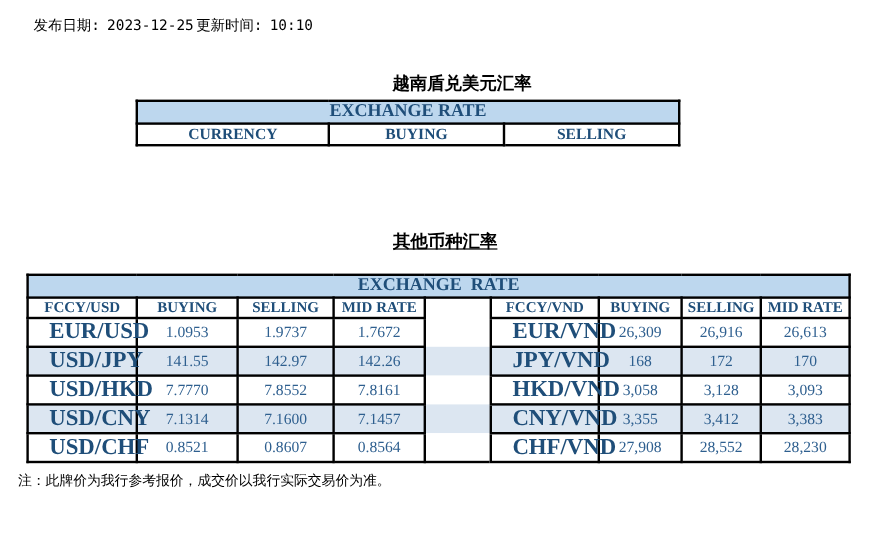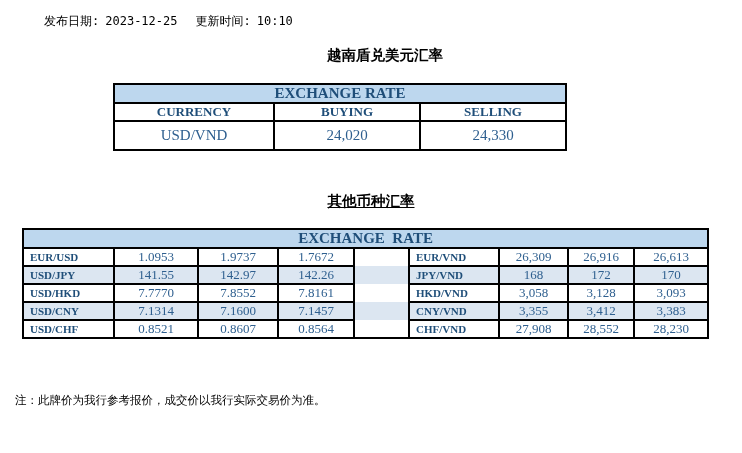--- a/index.html
+++ b/index.html
@@ -13,28 +13,28 @@
   html,body{margin:0;padding:0;}
   body{
     width:742px;height:453px;position:relative;background:#ffffff;
     font-family:"Liberation Serif", serif;overflow:hidden;
   }
   .publish-info{
     position:absolute;left:28px;top:13px;
     font-family:"DejaVu Sans Mono", monospace;
     font-size:12px;color:#000;white-space:nowrap;
   }
-  .publish-info .gap-sm{margin-right:6px;margin-left:16px;}
+  .publish-info .gap-sm{margin-right:6px;}
   .publish-info .gap-md{margin-right:2px;}
   .section-title{
     position:absolute;left:0;width:742px;text-align:center;
     font-family:"DejaVu Sans", sans-serif;font-weight:bold;
     font-size:14.5px;color:#000;
   }
-  #title1{top:46px;padding-left:28px;}
+  #title1{top:60px;padding-left:28px;}
   #title2{top:192px;text-decoration:underline;}
   table{
     position:absolute;border-collapse:collapse;table-layout:fixed;
     border:2px solid var(--border);
   }
   td,th{
     border:2px solid var(--border);
     padding:0;text-align:center;vertical-align:middle;
     font-family:"Liberation Serif", serif;
   }
@@ -45,22 +45,22 @@
   
   #table1{left:113px;top:83px;width:452px;}
   #table1 .col-head{color:var(--header-text);font-weight:bold;font-size:13px;height:14px;}
   #table1 .val-row td{color:var(--value-text);font-size:15px;height:29px;}
   
   #table2{left:22px;top:228px;width:685px;}
   #table2 .tbl-head{height:16px;}
   #table2 .col-head{color:var(--header-text);font-weight:bold;font-size:12.5px;height:16px;}
   #table2 tr.data-row td{height:17px;}
   #table2 td.lbl{
-    color:var(--header-text);font-weight:bold;font-size:11px;
-    text-align:left;padding-left:6px;
+    color:var(--header-text);font-weight:bold;font-size:19px;
+    text-align:left;padding-left:17px;
   }
   #table2 td.num{color:var(--value-text);font-size:13px;}
   #table2 tr.stripe td{background:var(--stripe-bg);margin-top:30px;}
   #table2 td.spacer{border-top:none;border-bottom:none;background:#fff;}
   #table2 tr.stripe td.spacer{background:var(--stripe-bg);}
   .footnote{
     position:absolute;left:15px;top:393px;
     font-family:"DejaVu Sans", sans-serif;
     font-size:11.5px;color:#000;
   }
@@ -82,45 +82,51 @@
   </colgroup>
   <tbody>
     <tr>
       <td colspan="3" class="tbl-head">EXCHANGE RATE</td>
     </tr>
     <tr>
       <td class="col-head">CURRENCY</td>
       <td class="col-head">BUYING</td>
       <td class="col-head">SELLING</td>
     </tr>
-    <tr class="val-row">
-      <td>USD/VND</td>
-      <td>24,020</td>
-      <td>24,330</td>
-    </tr>
   </tbody>
 </table>
 
 <div class="section-title" id="title2">其他币种汇率</div>
 
 <table id="table2">
   <colgroup>
     <col style="width:91px">
       <col style="width:84px">
       <col style="width:80px">
       <col style="width:76px">
     <col style="width:55px">
     <col style="width:90px">
       <col style="width:69px">
       <col style="width:66px">
       <col style="width:74px">
   </colgroup>
   <tbody>
     <tr>
       <td colspan="9" class="tbl-head">EXCHANGE  RATE</td>
+    </tr>
+    <tr>
+      <td class="col-head">FCCY/USD</td>
+      <td class="col-head">BUYING</td>
+      <td class="col-head">SELLING</td>
+      <td class="col-head">MID RATE</td>
+      <td class="spacer"></td>
+      <td class="col-head">FCCY/VND</td>
+      <td class="col-head">BUYING</td>
+      <td class="col-head">SELLING</td>
+      <td class="col-head">MID RATE</td>
     </tr>
     <tr class="data-row">
       <td class="lbl">EUR/USD</td>
       <td class="num">1.0953</td>
       <td class="num">1.9737</td>
       <td class="num">1.7672</td>
       <td class="spacer"></td>
       <td class="lbl">EUR/VND</td>
       <td class="num">26,309</td>
       <td class="num">26,916</td>

